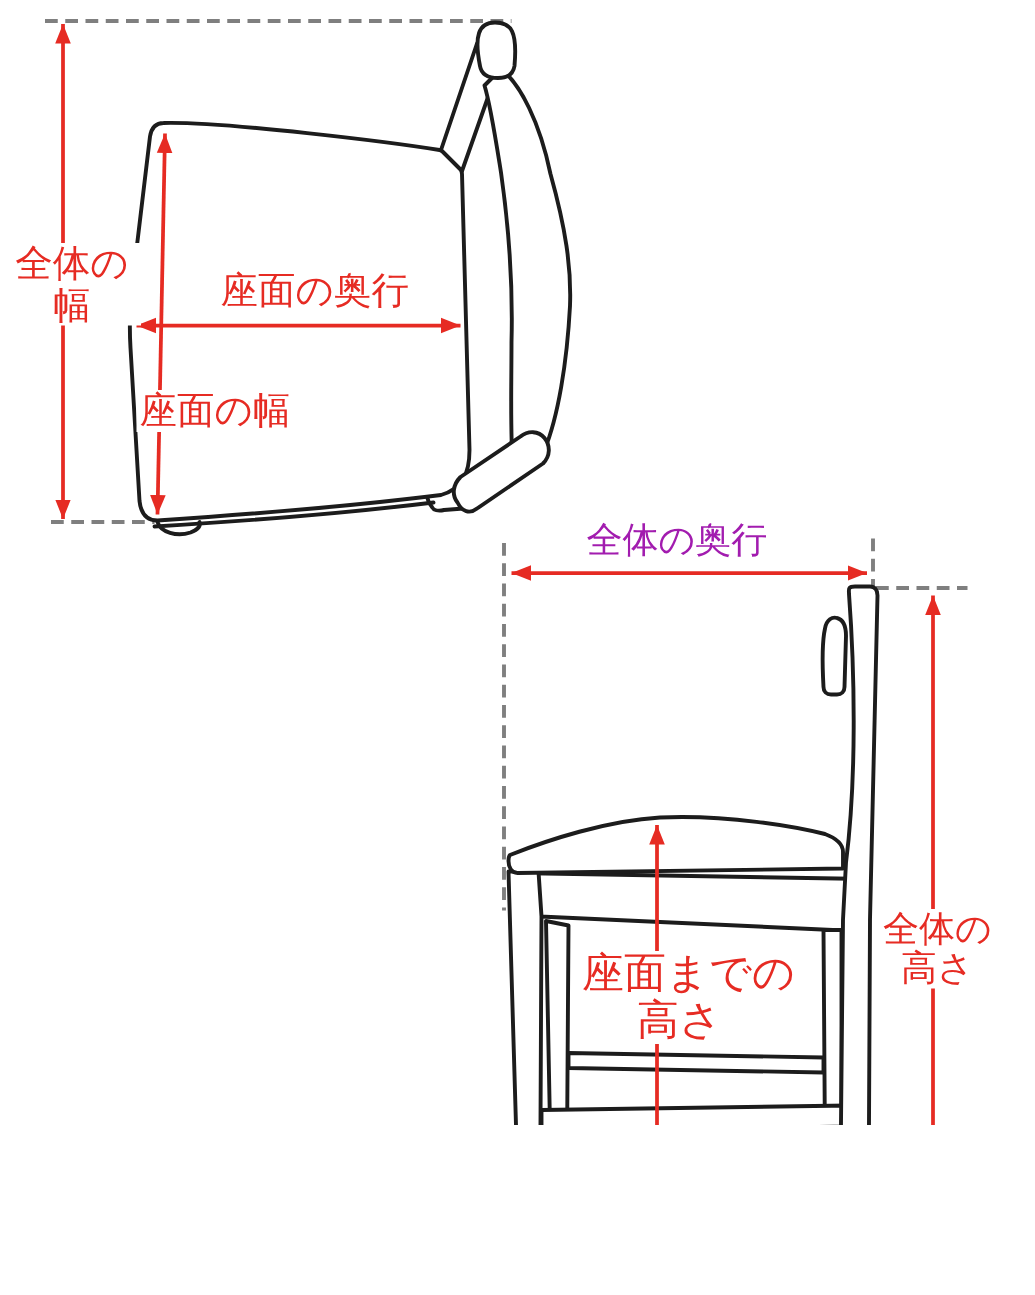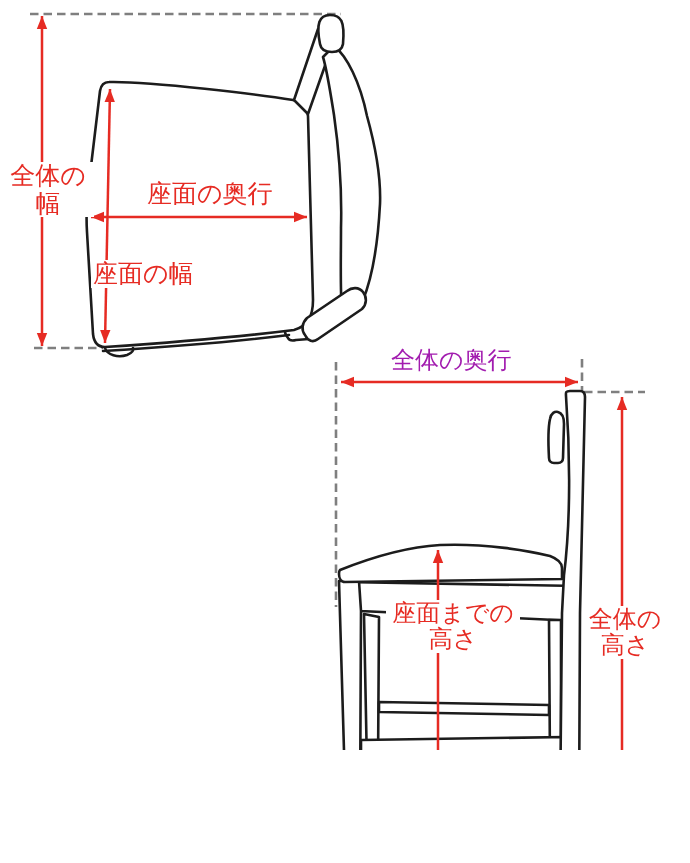--- a/index.html
+++ b/index.html
@@ -14,21 +14,21 @@
     background:#ffffff;
     padding:0 2px;
     white-space:nowrap;
     font-weight:500;
   }
   .dim-label span { display:block; }
   #lbl-overall-width  { left:2px;   top:162px; width:88px; }
   #lbl-seat-depth     { left:145px; top:180px; }
   #lbl-seat-width     { left:91px;  top:260px; }
   #lbl-overall-depth  { left:389px; top:347px; font-size:24px; }
-  #lbl-height-to-seat { left:386px; top:600px; width:130px; font-size:24px; }
+  #lbl-height-to-seat { left:386px; top:634px; width:130px; font-size:28px; }
   #lbl-overall-height { left:584px; top:606px; width:78px;  font-size:24px; }
 </style>
 </head>
 <body style="background: rgb(255, 255, 255);">
 
 <div class="canvas">
 
   <svg class="art" width="690" height="863" viewBox="0 0 690 863">
     <defs>
       <marker id="ah" viewBox="0 0 10 10" refX="10" refY="5" markerWidth="5.2" markerHeight="5.2" orient="auto-start-reverse">

